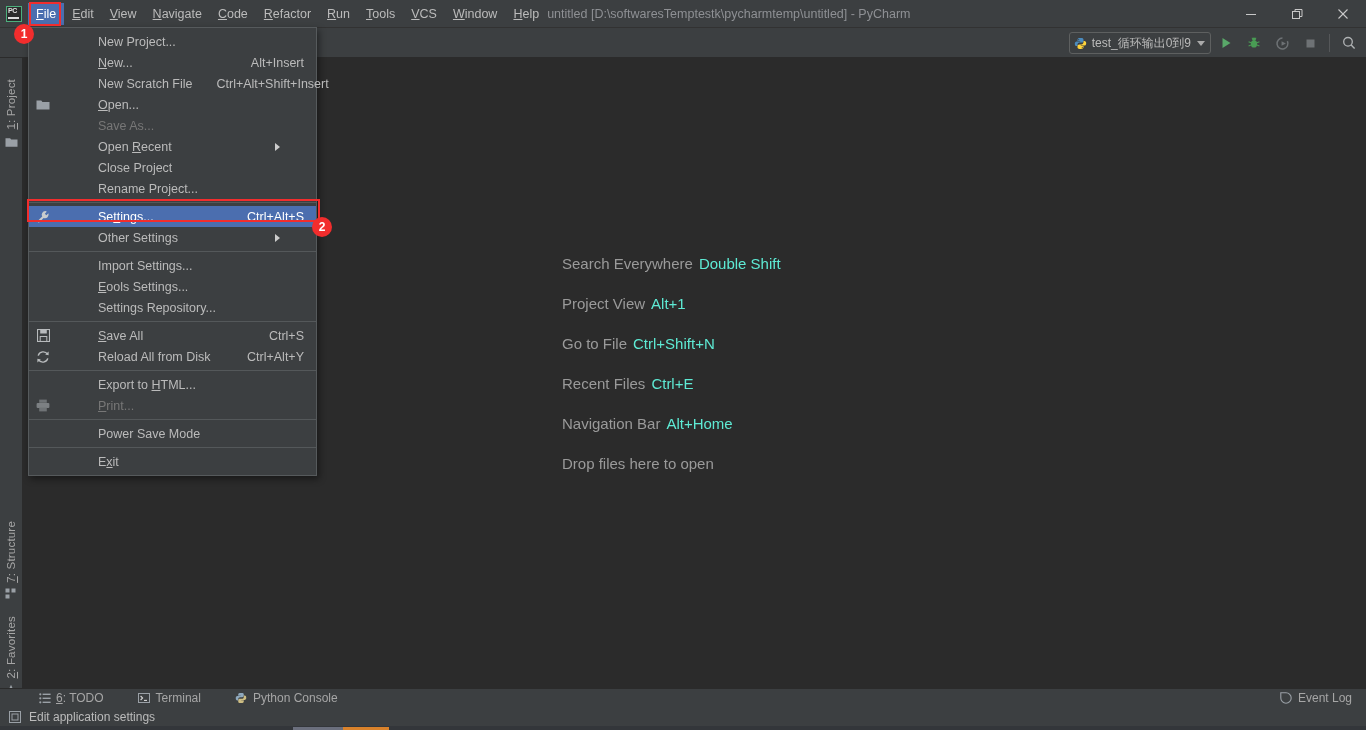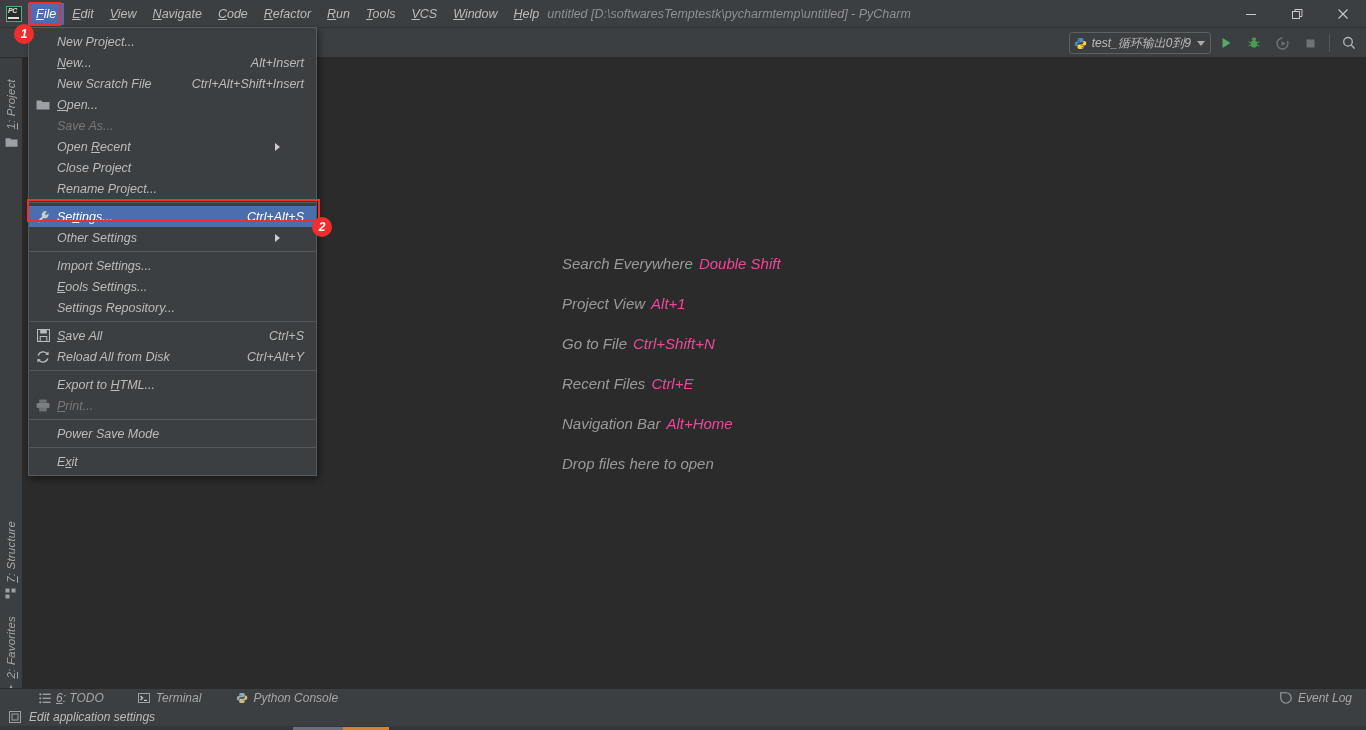--- a/index.html
+++ b/index.html
@@ -14,21 +14,20 @@
     font-family: "Liberation Sans", sans-serif;
     font-size: 12px;
     color: #bbbbbb;
     -webkit-font-smoothing: antialiased;
     position: relative;
   }
   #app {
     position: absolute;
     inset: 0;
     background: #3c3f41;
-    font-style: italic;
   }
 
   
   .titlebar {
     position: absolute;
     top: 0; left: 0;
     width: 1366px;
     height: 28px;
     background: #3c3f41;
     display: flex;
@@ -212,21 +211,21 @@
     display: flex;
     flex-direction: column;
     gap: 22px;
   }
   .hint-row {
     font-size: 15px;
     white-space: nowrap;
     line-height: 18px;
   }
   .hint-label { color: #9a9a9a; }
-  .hint-key { color: #ec4899; margin-left: 6px; }
+  .hint-key { color: #5eead4; margin-left: 6px; }
 
   
   .bottom-tools {
     position: absolute;
     left: 0; bottom: 23px;
     width: 1366px;
     height: 19px;
     background: #3c3f41;
     border-top: 1px solid #2b2b2b;
     box-sizing: border-box;
@@ -322,21 +321,21 @@
     color: #bbbbbb;
     white-space: nowrap;
     cursor: default;
     box-sizing: border-box;
   }
   .mi.disabled { color: #777777; }
   .mi.selected {
     background: #4b6eaf;
     color: #ffffff;
   }
-  .mi .mi-label { flex: 0 0 auto; }
+  .mi .mi-label { flex: 0 0 auto; margin-left: 41px; }
   .mi .mi-label .mn { text-decoration: underline; }
   .mi .mi-accel {
     margin-left: auto;
     padding-left: 24px;
     color: inherit;
     font-size: 12.5px;
   }
   .mi .mi-icon {
     position: absolute;
     left: 6px;

